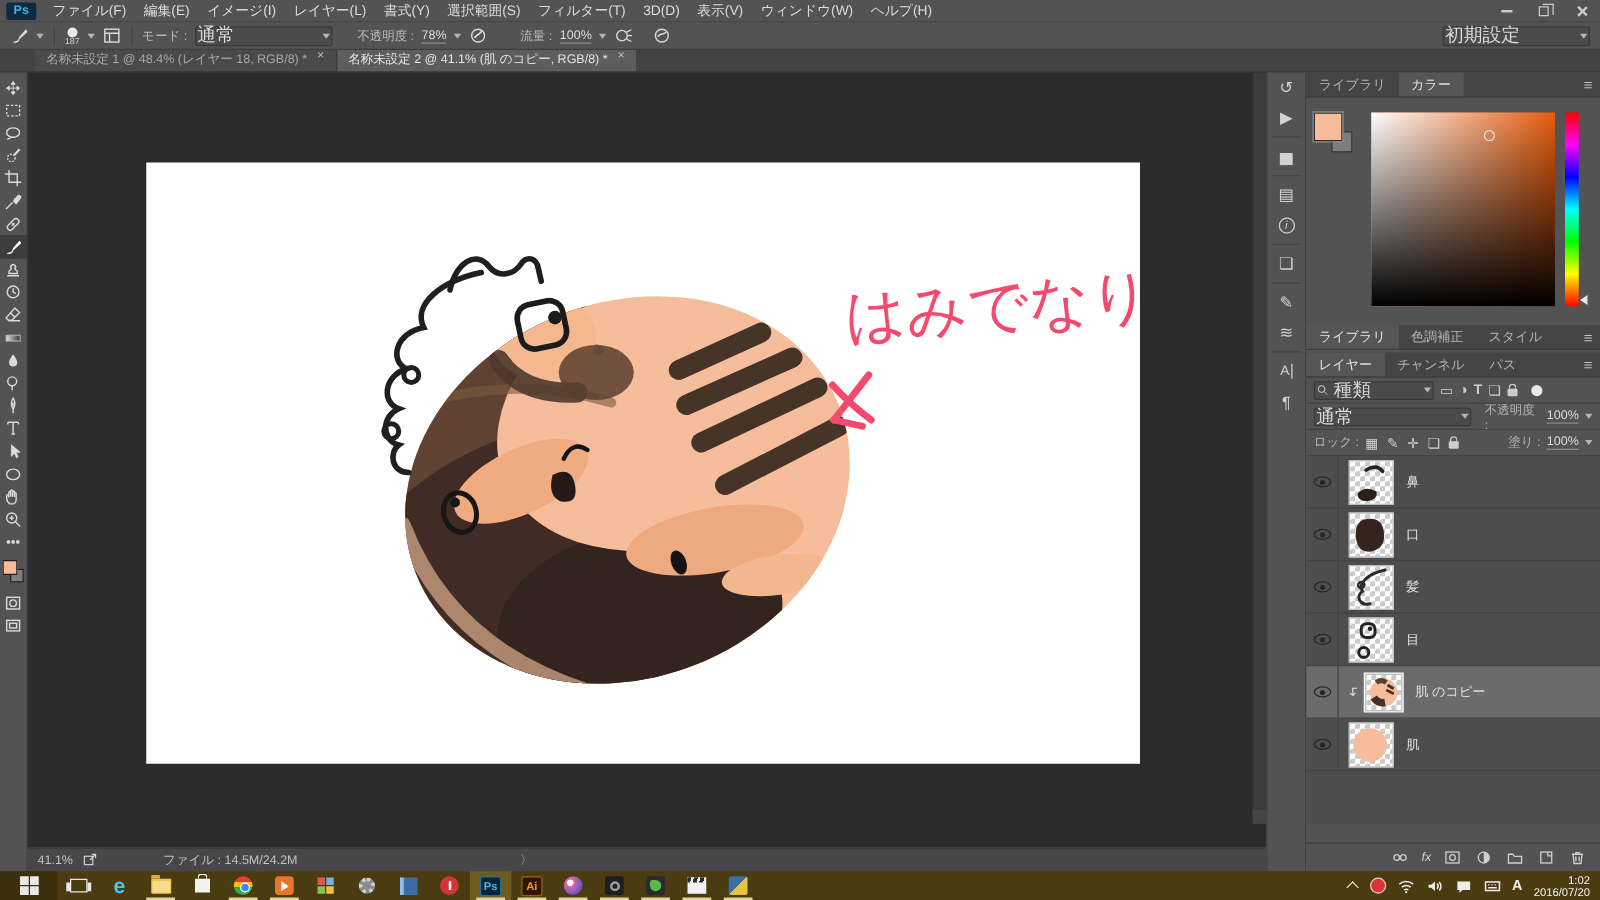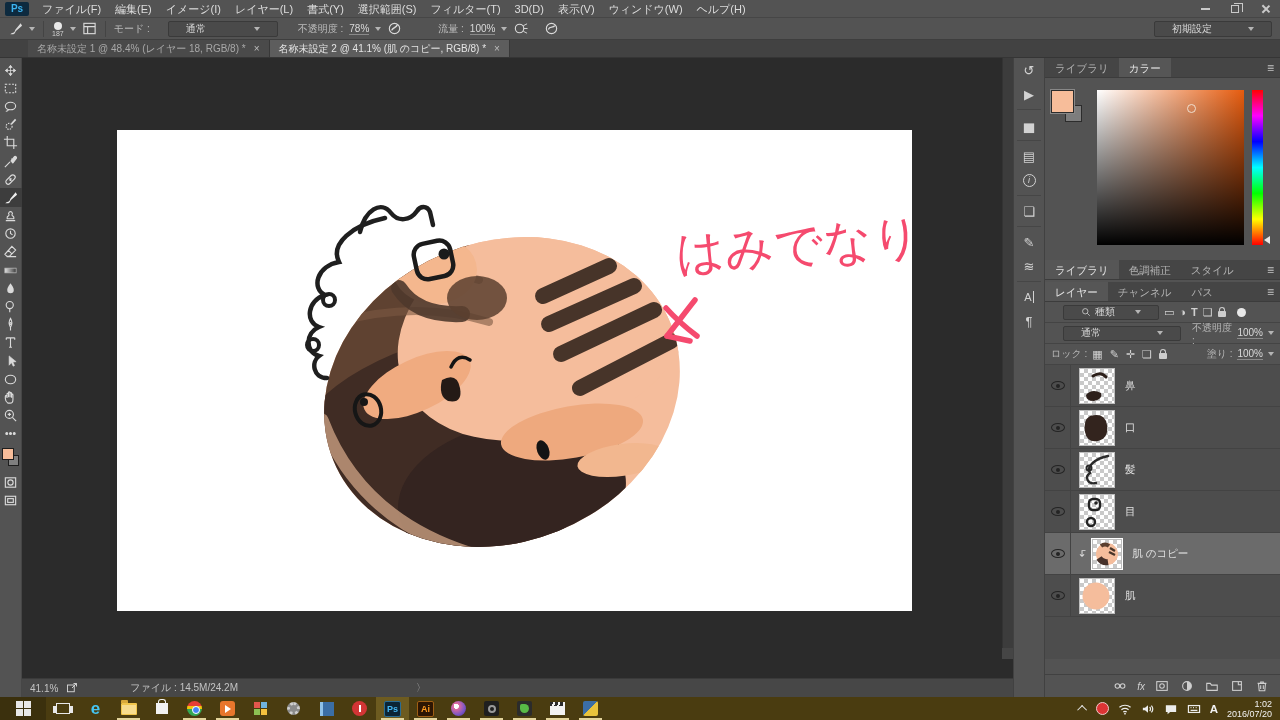--- a/index.html
+++ b/index.html
@@ -22,28 +22,28 @@
 
   
   .optionsbar{position:absolute;left:0;top:18px;width:1280px;height:22px;background:#535353;border-bottom:1px solid #3e3e3e;display:flex;align-items:center;gap:6px;padding:0 8px;}
   .opt-sep{width:1px;height:16px;background:#444;margin:0 2px;}
   .ti{width:15px;height:15px;stroke:#dadada;fill:none;stroke-width:1.2;}
   .chev{width:0;height:0;border-left:3px solid transparent;border-right:3px solid transparent;border-top:4px solid #b5b5b5;display:inline-block;}
   .brush-preset{display:flex;flex-direction:column;align-items:center;line-height:7px;margin-top:1px;}
   .brush-dot{width:8px;height:8px;border-radius:50%;background:#e8e8e8;}
   .brush-num{font-size:7px;color:#cfcfcf;}
   .opt-label{font-size:10px;color:#bdbdbd;}
-  .dd{display:flex;align-items:center;justify-content:space-between;background:#4a4a4a;border:1px solid #3a3a3a;border-radius:2px;height:16px;padding:0 17px;font-size:10px;color:#dadada;gap:6px;margin-left:12px;}
+  .dd{display:flex;align-items:center;justify-content:space-between;background:#4a4a4a;border:1px solid #3a3a3a;border-radius:2px;height:16px;padding:0 1px;font-size:15px;color:#dadada;gap:6px;}
   .scrub{border-bottom:1px solid #8a8a8a;padding-bottom:0px;font-size:10px;color:#dadada;}
   .ws-dd{margin-left:auto;width:118px;}
 
   
   .tabbar{position:absolute;left:0;top:40px;width:1280px;height:18px;background:#424242;border-bottom:1px solid #353535;display:flex;align-items:stretch;}
   .tabs{display:flex;margin-left:28px;}
-  .doc-tab{display:flex;align-items:center;gap:8px;padding:0 9px;font-size:10px;color:#a8a8a8;background:#4a4a4a;border-right:1px solid #383838;}
+  .doc-tab{display:flex;gap:8px;padding:0 9px;font-size:10px;color:#a8a8a8;background:#4a4a4a;border-right:1px solid #383838;}
   .doc-tab.active{background:#5d5d5d;color:#e4e4e4;}
   .tab-x{font-size:10px;color:#bdbdbd;line-height:1;}
 
   
   .toolbar{position:absolute;left:0;top:58px;width:22px;height:639px;background:#535353;border-right:1px solid #464646;display:flex;flex-direction:column;align-items:center;padding-top:3px;}
   .tool{width:22px;height:18.2px;display:flex;align-items:center;justify-content:center;}
   .tool.sel{background:#3d3d3d;}
   .fgbg{position:relative;width:20px;height:22px;margin-top:4px;}
   .fg-sw{position:absolute;left:1px;top:1px;width:12px;height:12px;border:1px solid #1e1e1e;}
   .bg-sw{position:absolute;left:7px;top:8px;width:11px;height:11px;border:1px solid #1e1e1e;}
@@ -208,21 +208,21 @@
     <span>通常</span>
       <span class="chev"></span>
   </div>
   <span class="opt-label" style="margin-left:14px">不透明度 :</span>
   <span class="scrub">78%</span>
   <span class="chev"></span>
   <svg class="ti" viewBox="0 0 16 16">
       <circle cx="8" cy="8" r="5.5"></circle>
       <path d="M5 10c1-3 5-3 6-6" stroke-width="1.6"></path>
     </svg>
-  <span class="opt-label" style="margin-left:30px">流量 :</span>
+  <span class="opt-label" style="margin-left:20px">流量 :</span>
   <span class="scrub">100%</span>
   <span class="chev"></span>
   <svg class="ti" viewBox="0 0 16 16">
       <circle cx="7" cy="8" r="4.5"></circle>
       <path d="M11 5l4-2M11.5 8h4M11 11l4 2" stroke-width="1"></path>
     </svg>
   <svg class="ti" style="margin-left:10px" viewBox="0 0 16 16">
       <circle cx="8" cy="8" r="5.5"></circle>
       <path d="M4.5 9c2-4 5-1 7-4" stroke-width="1.4"></path>
     </svg>

